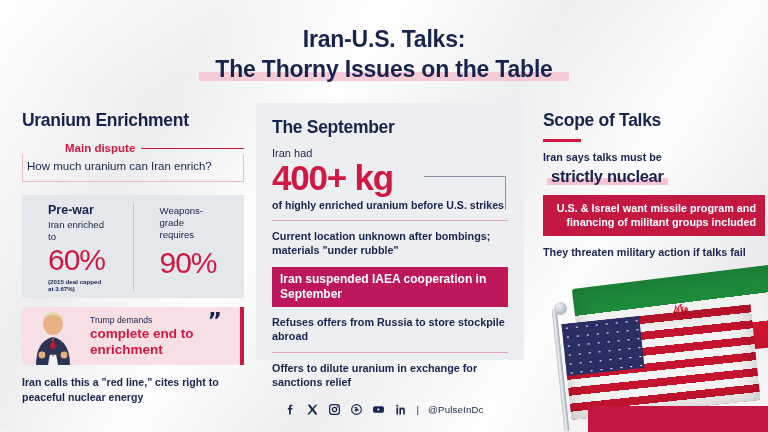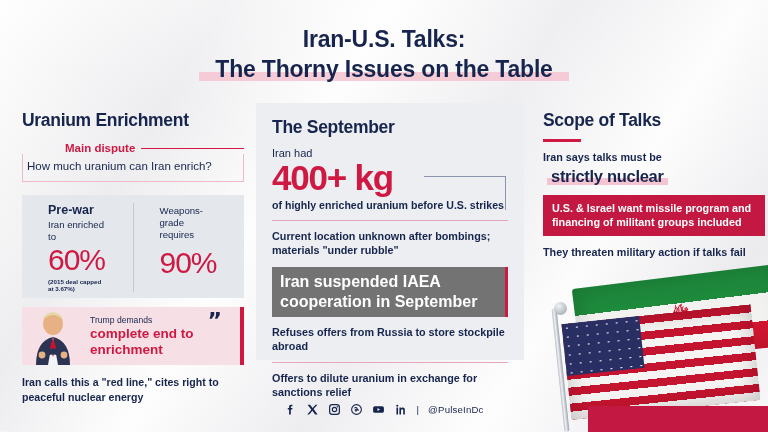--- a/index.html
+++ b/index.html
@@ -101,34 +101,34 @@
   .c2-big{ font-size:35px; font-weight:bold; color:#cf1943; line-height:1; letter-spacing:-1.2px; margin-top:1px;}
   .c2-bigrow{ position:relative; }
   .c2-bracket{
     position:absolute; left:152px; top:16px; width:82px; height:34px;
     border-top:1.2px solid #8a93a8; border-right:1.2px solid #8a93a8;
   }
   .c2-cap{ font-size:10.6px; font-weight:bold; color:#17254e; margin-top:4px;}
   .c2-sep{ height:1px; background:#e2a7b8; margin:9px 0 8px 0;}
   .c2-item{ font-size:10.8px; color:#17254e; line-height:1.32; font-weight:bold;}
   .c2-hl{
-    background:#737373; color:#ffffff; padding:5px 8px; position:relative;
-    margin:9px 0 8px 0; font-size:16px; line-height:1.25; font-weight:bold;
+    background:#be185d; color:#ffffff; padding:5px 8px; position:relative;
+    margin:9px 0 8px 0; font-size:12px; line-height:1.25; font-weight:bold;
   }
   .c2-hl-bar{ position:absolute; right:0; top:0; bottom:0; width:3px; background:#cf1943;}
 
   
   .c3-rule{ width:38px; height:3px; background:#cf1943; margin-top:8px;}
   .c3-lead{ font-size:10.8px; font-weight:bold; margin-top:9px; color:#17254e;}
   .c3-strong-holder{ position:relative; display:inline-block; margin-top:4px; margin-left:8px;}
   .c3-strong-hl{ position:absolute; left:-4px; right:-4px; bottom:1px; height:7px; background:#f4c4d0; z-index:0;}
   .c3-strong{ font-size:16.5px; font-weight:bold; color:#17254e; position:relative; letter-spacing:-.3px;}
   .c3-box{
     background:#c31842; color:#fff; font-size:10.8px; font-weight:bold;
-    line-height:1.27; padding:7px 9px; margin-top:9px; width:222px;
+    line-height:1.27; padding:7px 9px; margin-top:9px; width:222px;text-align:right;
   }
   .c3-last{ font-size:10.8px; font-weight:bold; color:#17254e; line-height:1.32; margin-top:9px;}
 
   
   .flags{ position:absolute; right:0; bottom:0; width:220px; height:170px; z-index:2; overflow:hidden;}
   .iran-flag{
     position:absolute; left:28px; top:14px; width:210px; height:82px;
     transform:rotate(-7deg);
     background:linear-gradient(180deg,#1e8a3c 0 33%,#f2f2f0 33% 67%,#cf1530 67% 100%);
     box-shadow:inset 0 0 24px rgba(0,0,0,.18);

